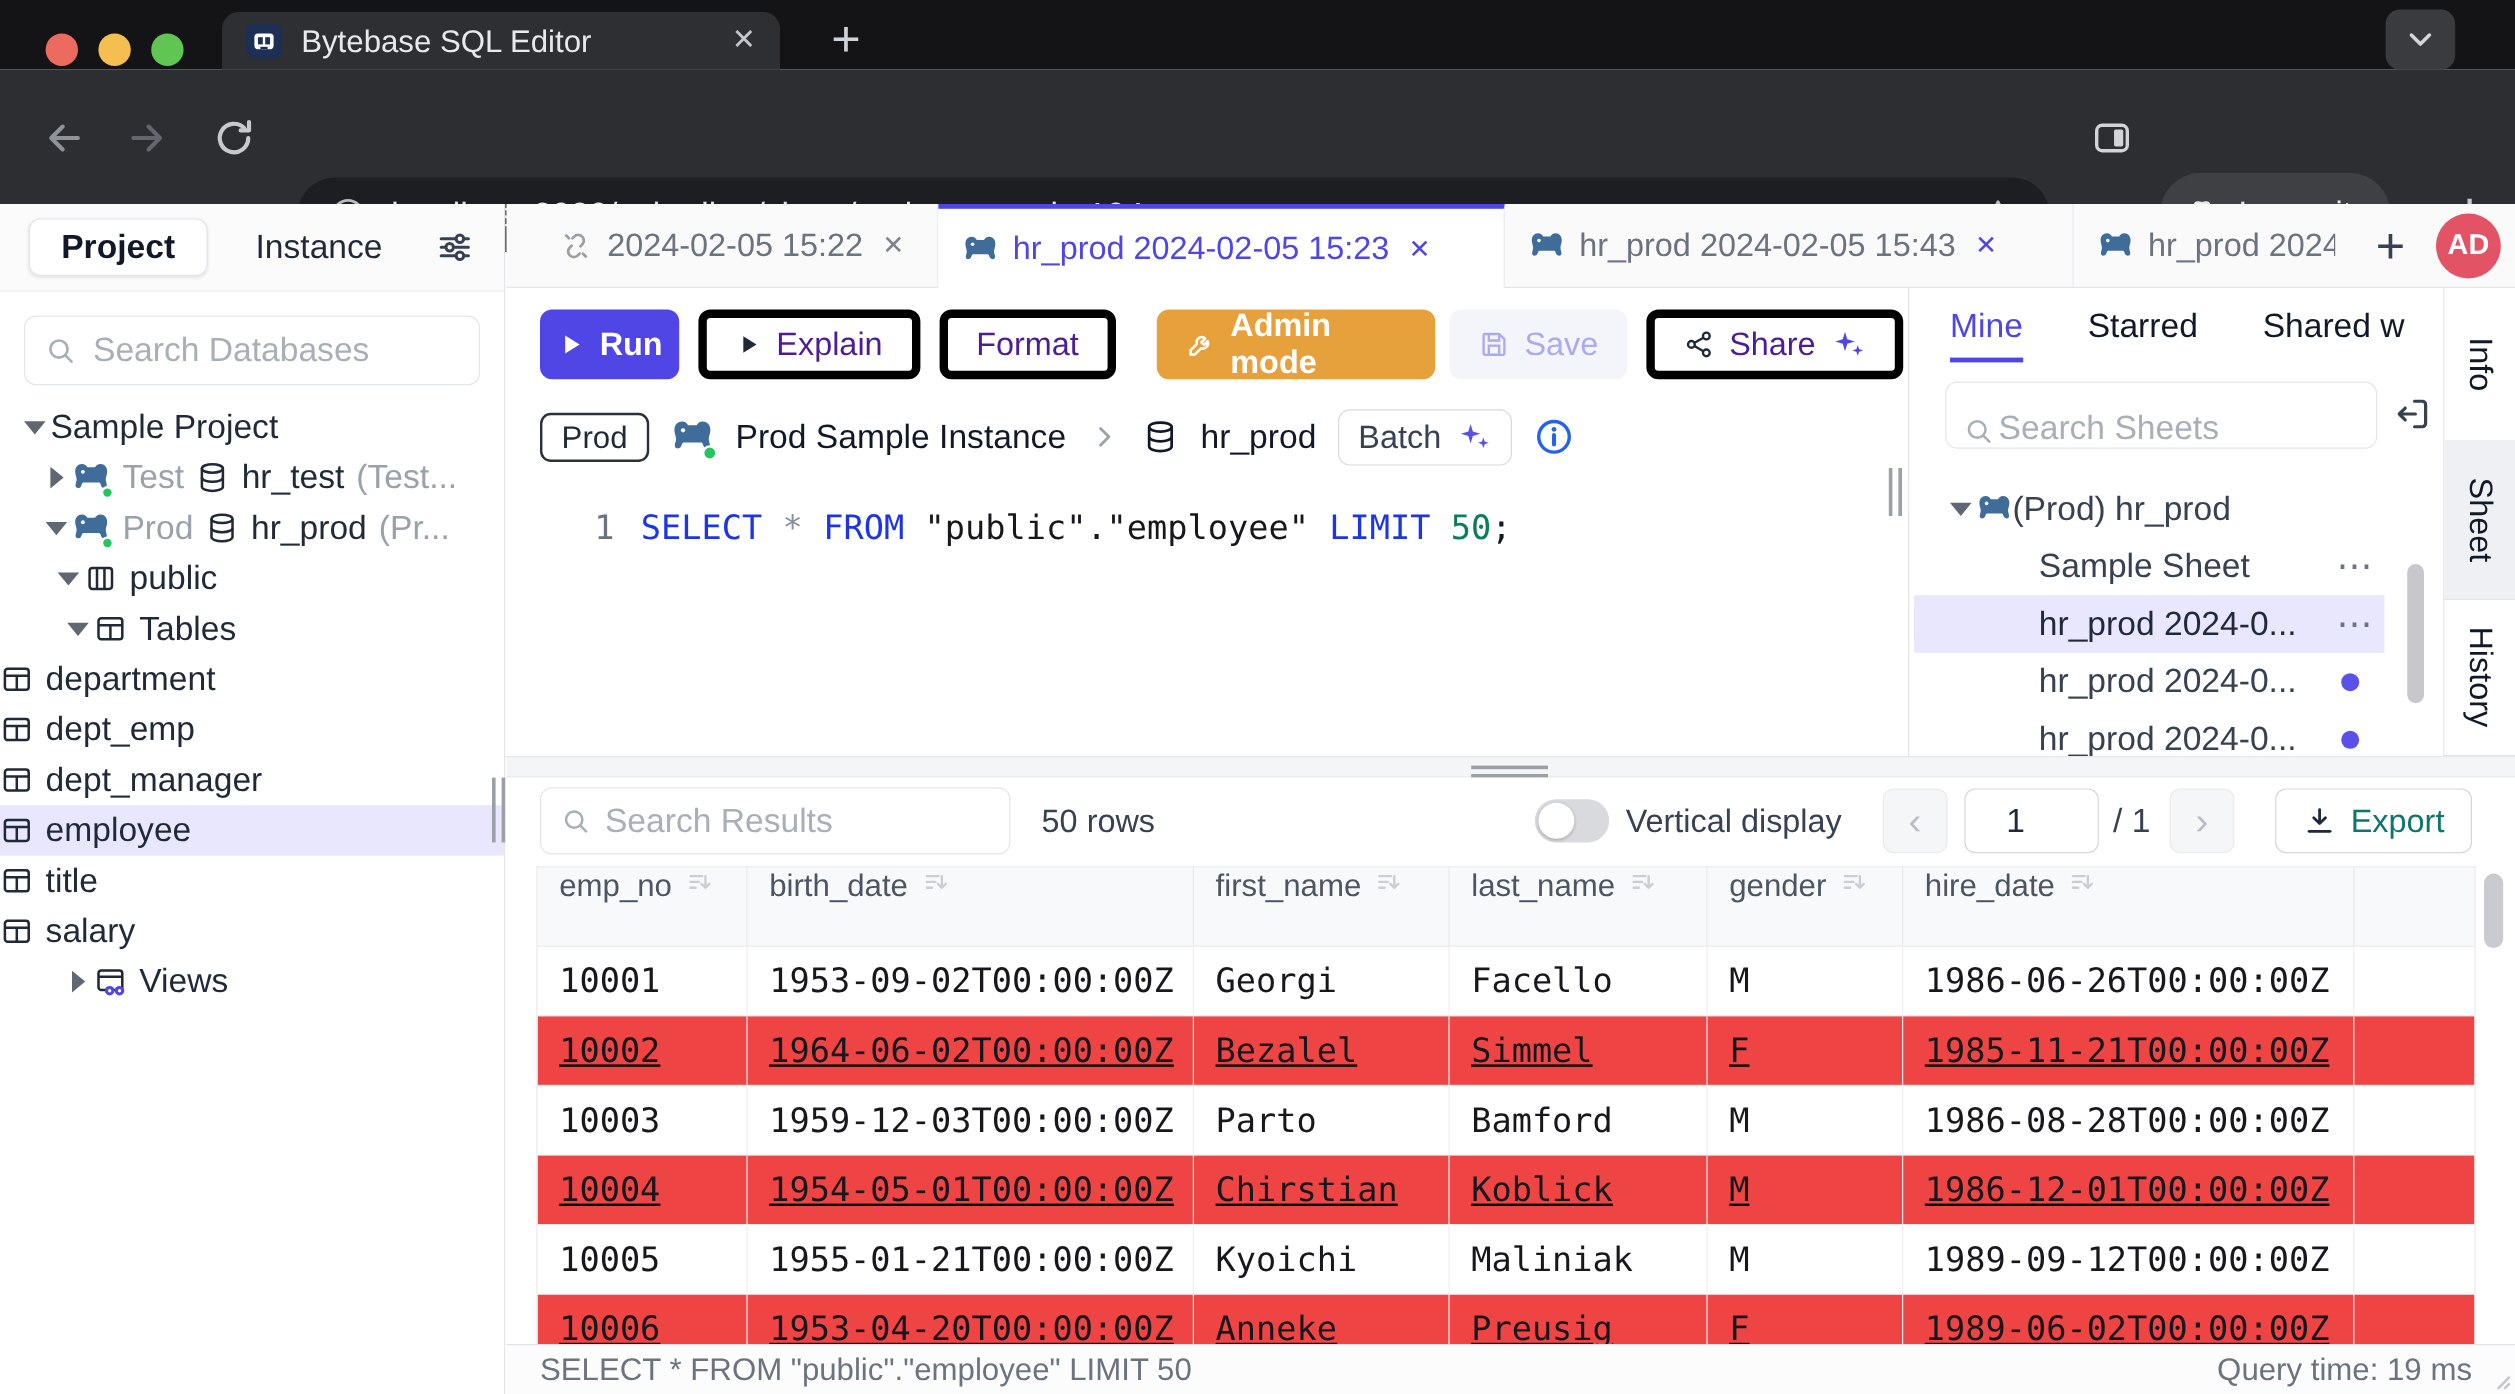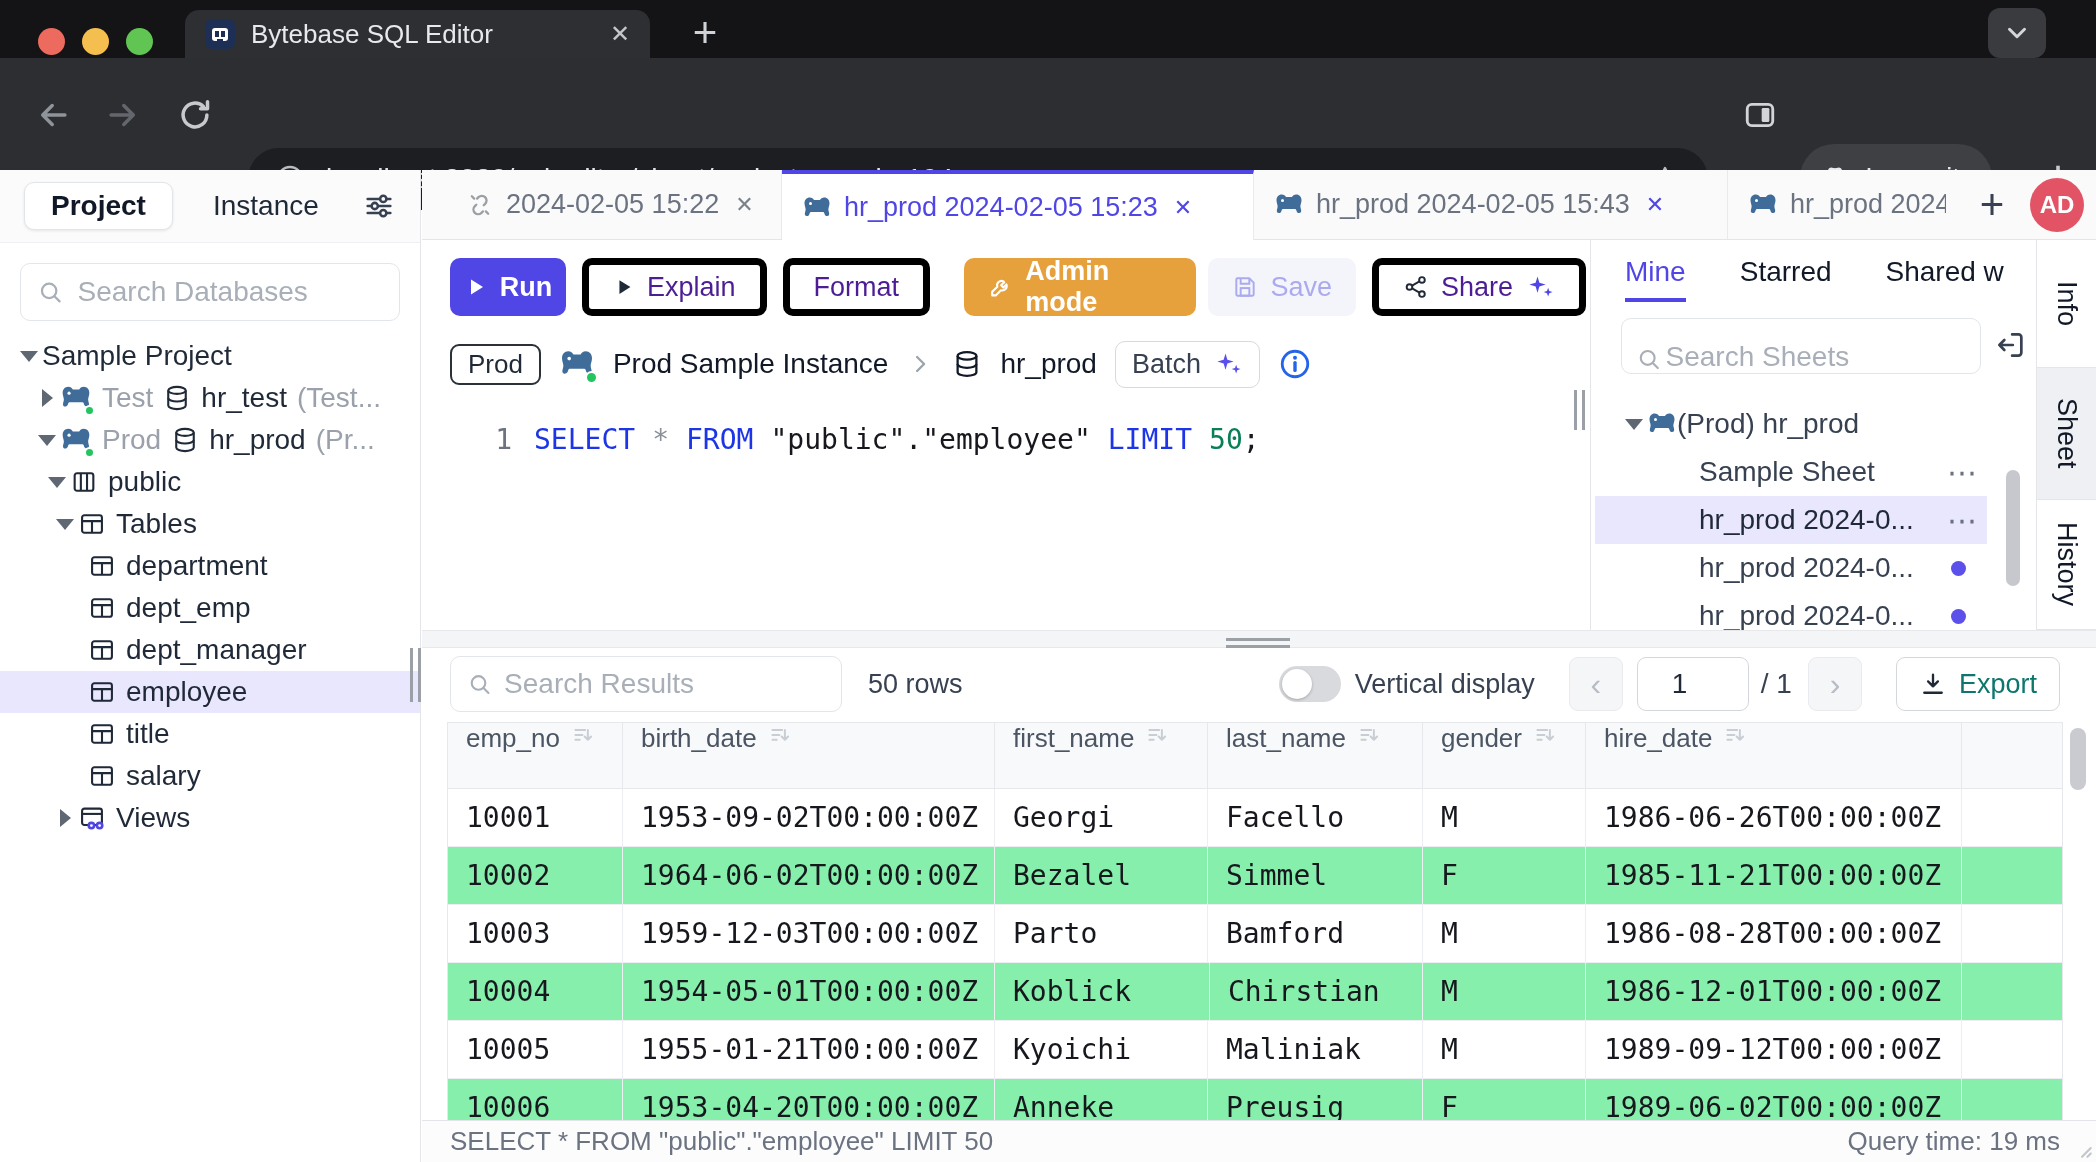--- a/index.html
+++ b/index.html
@@ -44,21 +44,21 @@
   .sliders-btn { margin-left:auto; }
   .sb-search { margin:20px 20px 14px 20px; height:58px; border:1px solid #e2e5e9; border-radius:10px;
                display:flex; align-items:center; gap:14px; padding:0 16px; }
   .sb-search input, .sp-search input, .res-search input {
       border:none; outline:none; background:transparent; font-family:"Liberation Sans",sans-serif;
       font-size:28px; color:#374151; width:100%; }
   .sb-search input::placeholder, .sp-search input::placeholder, .res-search input::placeholder { color:#a9afb8; }
   .tree { margin-top:6px; }
   .trow { height:42px; display:flex; align-items:center; font-size:28px; color:#1f2937; white-space:nowrap; }
   .trow .gap { width:10px; flex:none; }
-  .lv0{padding-left:16px;} .lv1{padding-left:34px;} .lv2{padding-left:44px;} .lv3{padding-left:52px;} .lv4{padding-left:88px;text-align:center;}
+  .lv0{padding-left:16px;} .lv1{padding-left:34px;} .lv2{padding-left:44px;} .lv3{padding-left:52px;} .lv4{text-align:center;}
   .trow.sel { background:#e9e7fd; }
   .caret { width:26px; flex:none; display:flex; align-items:center; justify-content:center; }
   .caret-down { width:0; height:0; border-left:9px solid transparent; border-right:9px solid transparent; border-top:11px solid #5f6773; }
   .caret-right { width:0; height:0; border-top:9px solid transparent; border-bottom:9px solid transparent; border-left:11px solid #5f6773; }
   .env-label { color:#9aa1ab; }
   .suffix { color:#9aa1ab; }
   .elephant-wrap { position:relative; flex:none; }
   .green-dot { position:absolute; right:-3px; bottom:-2px; width:11px; height:11px; border-radius:50%; background:#22c55e; border:2px solid #fff; }
   .sb-handle { position:absolute; left:410px; top:648px; display:flex; gap:5px; }
   .sb-handle i, .v-handle i { display:block; width:3px; height:54px; background:#9aa0a6; }
@@ -147,21 +147,21 @@
   .pg-prev::before{ content:"‹"; } .pg-next::before{ content:"›"; }
   .pg-input { width:112px; height:54px; border:1px solid #d4d7dc; border-radius:9px; font-size:28px; color:#1f2937;
               padding-left:34px; margin-left:14px; outline:none; font-family:"Liberation Sans",sans-serif; }
   .pg-total { font-size:28px; color:#374151; margin:0 16px 0 12px; }
   .export-btn { height:54px; border:1px solid #d4d7dc; border-radius:9px; background:#fff; padding:0 22px;
                 display:flex; align-items:center; gap:12px; font-size:27px; color:#0f766e; margin-left:34px; }
   .tablewrap { position:absolute; left:25px; top:74px; width:1616px; bottom:0; border:1px solid #e6e8ec; border-bottom:none; overflow:hidden; }
   .thead { height:66px; background:#f8f9fa; border-bottom:1px solid #e6e8ec; display:flex; }
   .thc { display:flex; align-items:flex-start; gap:10px; padding-left:18px; font-size:26px; color:#4b5563; border-right:1px solid #e6e8ec; flex:none; }
   .trr { height:58px; display:flex; border-bottom:1px solid #eceef1; background:#fff; }
-  .trr.alt { background:#86efac; }
+  .trr.alt { background:#ef4444;text-decoration:underline; }
   .td { font-family:"DejaVu Sans Mono",monospace; font-size:28px; color:#16181d; line-height:57px; padding-left:18px;
         border-right:1px solid #eceef1; white-space:nowrap; overflow:hidden; flex:none; }
   .c0{width:175px;} .c1{width:372px;} .c2{width:213px;} .c3{width:215px;} .c4{width:163px;} .c5{width:376px;} .c6{width:100px; border-right:none;}
   .res-thumb { position:absolute; left:1648px; top:80px; width:16px; height:62px; background:#c9cbd0; border-radius:8px; }
 
   
   .statusbar { position:absolute; left:422px; top:1120px; width:1674px; height:42px; border-top:1px solid #e3e5e9; background:#fcfcfd;
                display:flex; align-items:center; padding:0 36px 0 28px; font-size:26px; color:#6b7280; }
   .status-q { flex:1; white-space:nowrap; overflow:hidden; }
   .corner-grip { position:absolute; right:2px; bottom:2px; }
@@ -695,22 +695,22 @@
         <div class="td c1">1959-12-03T00:00:00Z</div>
         <div class="td c2">Parto</div>
         <div class="td c3">Bamford</div>
         <div class="td c4">M</div>
         <div class="td c5">1986-08-28T00:00:00Z</div>
         <div class="td c6"></div>
       </div>
       <div class="trr alt">
         <div class="td c0">10004</div>
         <div class="td c1">1954-05-01T00:00:00Z</div>
+        <div class="td c2">Chirstian</div>
         <div class="td c3">Koblick</div>
-        <div class="td c2">Chirstian</div>
         <div class="td c4">M</div>
         <div class="td c5">1986-12-01T00:00:00Z</div>
         <div class="td c6"></div>
       </div>
       <div class="trr">
         <div class="td c0">10005</div>
         <div class="td c1">1955-01-21T00:00:00Z</div>
         <div class="td c2">Kyoichi</div>
         <div class="td c3">Maliniak</div>
         <div class="td c4">M</div>

